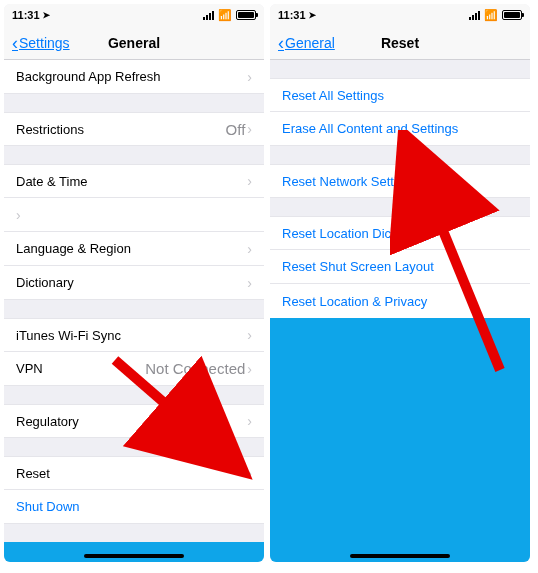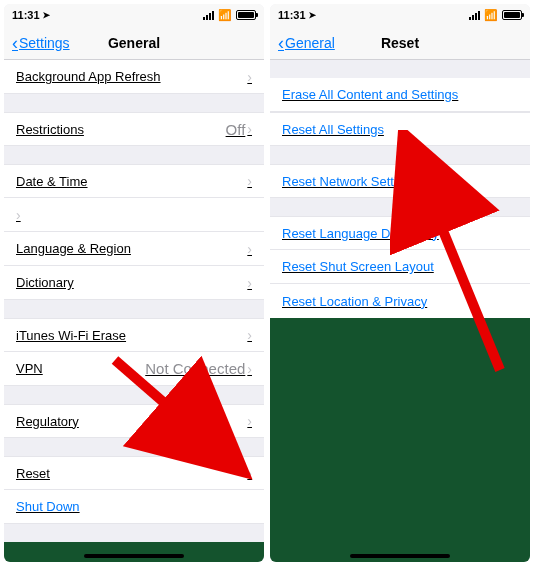--- a/index.html
+++ b/index.html
@@ -78,22 +78,21 @@
     left: 0; right: 0;
     text-align: center;
     font-size: 14px;
     font-weight: 600;
     color: #000;
     pointer-events: none;
   }
   .content {
     flex: 1;
     overflow: hidden;
-    background: #14532d;
-    text-decoration: underline;
+    background: #0ea5e9;
   }
   .gap { height: 18px; background:#efeff4; }
   .row {
     background: #fff;
     min-height: 34px;
     display: flex;
     align-items: center;
     padding: 0 12px;
     border-bottom: 1px solid #e5e5ea;
     font-size: 13px;
@@ -182,21 +181,21 @@
         <span class="chev">›</span>
       </div>
       <div class="row">
         <span class="label">Dictionary</span>
         <span class="chev">›</span>
       </div>
 
       <div class="gap"></div>
 
       <div class="row first-top">
-        <span class="label">iTunes Wi-Fi Erase</span>
+        <span class="label">iTunes Wi-Fi Sync</span>
         <span class="chev">›</span>
       </div>
       <div class="row">
         <span class="label">VPN</span>
         <span class="value">Not Connected</span>
         <span class="chev">›</span>
       </div>
 
       <div class="gap"></div>
 
@@ -243,37 +242,37 @@
       <div class="back-btn">
         <span class="back-chev">‹</span>
         <span>General</span>
       </div>
       <div class="nav-title">Reset</div>
     </div>
     <div class="content">
 
       <div class="gap"></div>
 
+      <div class="row first-top link">
+        <span class="label">Reset All Settings</span>
+      </div>
       <div class="row link">
         <span class="label">Erase All Content and Settings</span>
       </div>
-      <div class="row first-top link">
-        <span class="label">Reset All Settings</span>
-      </div>
 
       <div class="gap"></div>
 
       <div class="row first-top link">
         <span class="label">Reset Network Settings</span>
       </div>
 
       <div class="gap"></div>
 
       <div class="row first-top link">
-        <span class="label">Reset Language Dictionary</span>
+        <span class="label">Reset Location Dictionary</span>
       </div>
       <div class="row link">
         <span class="label">Reset Shut Screen Layout</span>
       </div>
       <div class="row link">
         <span class="label">Reset Location &amp; Privacy</span>
       </div>
 
     </div>
     <div class="home-ind"></div>

